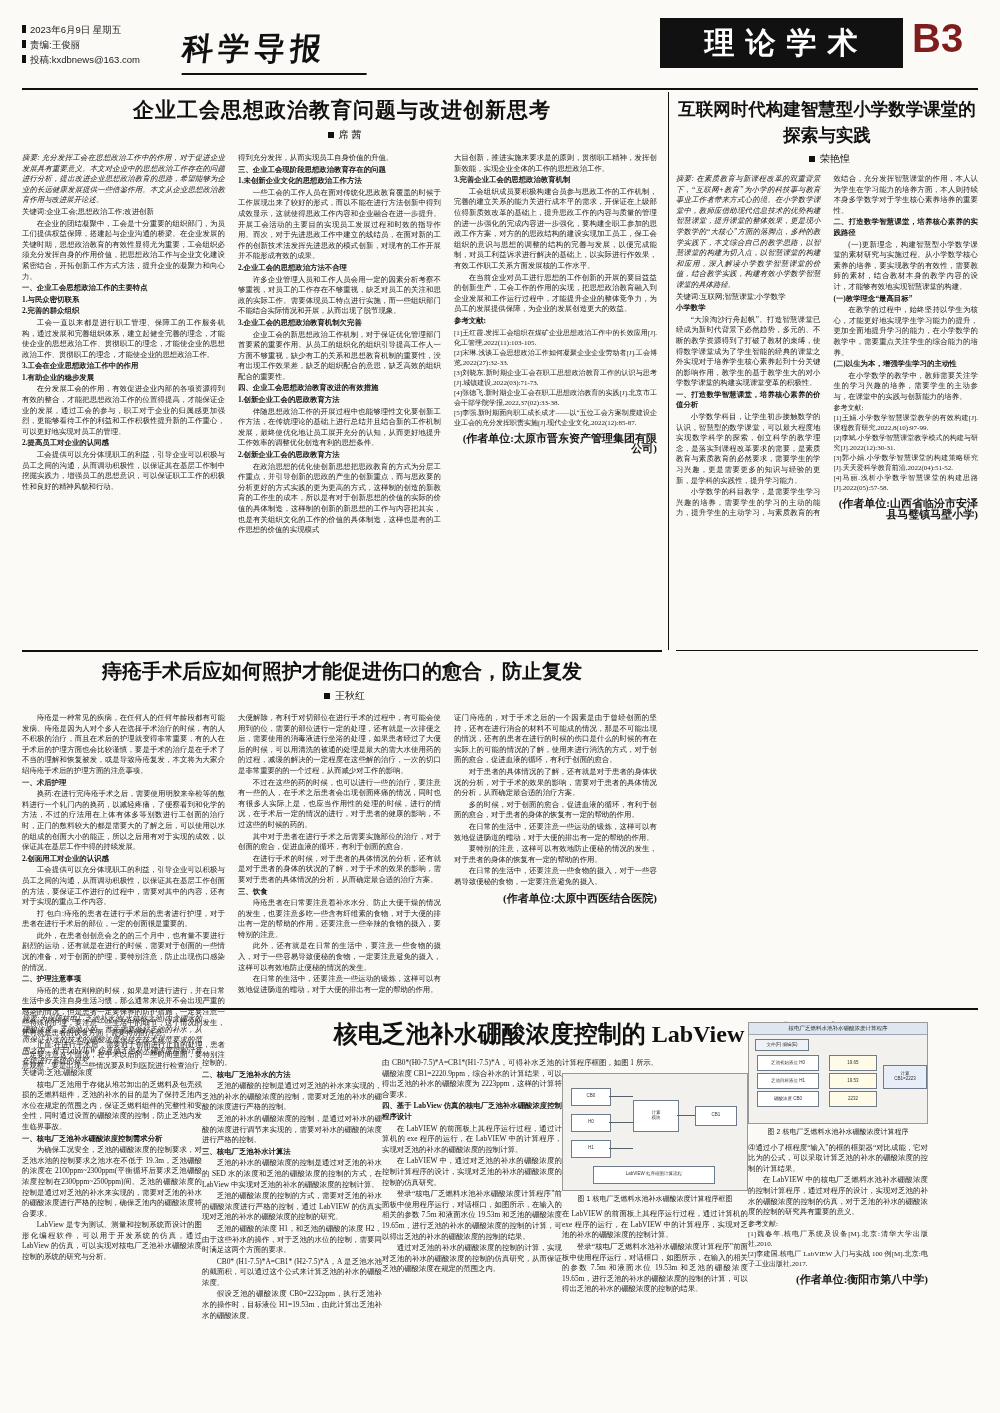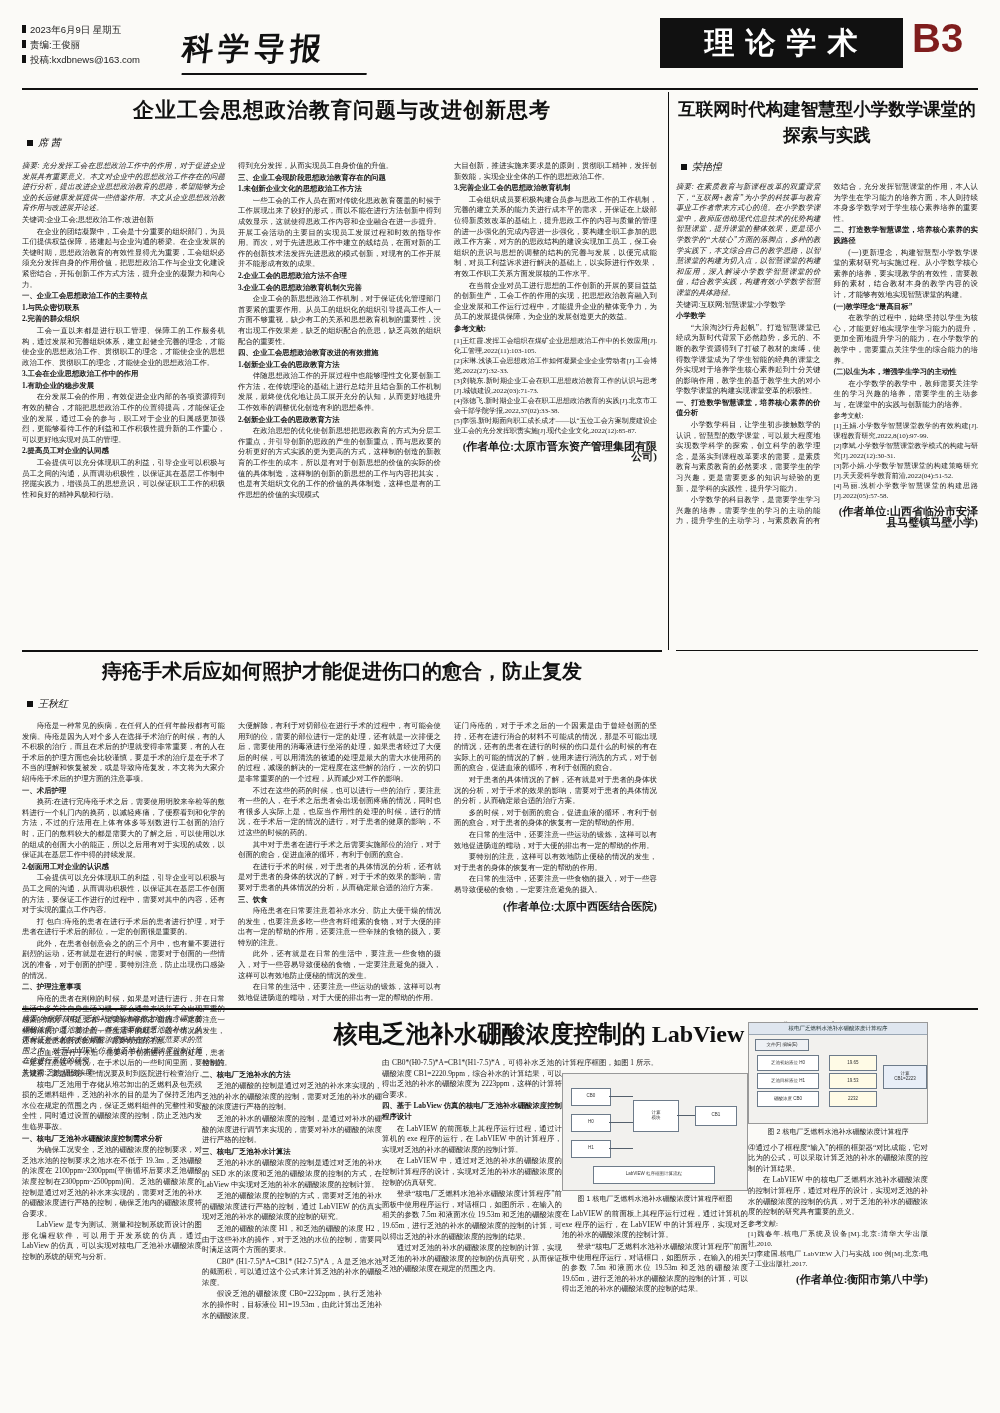--- a/index.html
+++ b/index.html
@@ -59,23 +59,22 @@
   .rule.h{height:1px;}
   .rule.v{width:1px;}
   .rule.thick{height:2px;}
 
   
   .headline{
     text-align:center;font-weight:bold;color:#111;
     font-family:"Liberation Serif","DejaVu Serif",serif;
   }
   .byline{
-    font-size:10px;color:#111;margin-top:12px;
-    font-family:"Liberation Sans","DejaVu Sans",sans-serif;
-    font-style:italic;
+    text-align:center;font-size:10px;color:#111;margin-top:4px;
+    font-family:"Liberation Sans","DejaVu Sans",sans-serif;
   }
   .byline .mark{display:inline-block;width:6px;height:6px;background:#111;margin:0 5px;vertical-align:middle;}
   .col-text{
     font-size:7.4px;line-height:10.6px;text-align:justify;
     color:#1b1b1b;
     font-family:"Liberation Serif","DejaVu Serif",serif;
   }
   .col-text p{margin:0 0 1px 0;text-indent:2em;}
   .col-text p.nohead{text-indent:0;}
   .col-text p.sub{text-indent:0;font-weight:bold;}
@@ -176,20 +175,21 @@
         <p>在分发展工会的作用，有效促进企业内部的各项资源得到有效的整合，才能把思想政治工作的位置得提高，才能保证企业的发展，通过工会的参与，职工对于企业的归属感更加强烈，更能够看待工作的利益和工作积极性提升新的工作重心，可以更好地实现对员工的管理。</p>
         <p class="sub">2.提高员工对企业的认同感</p>
         <p>工会提供可以充分体现职工的利益，引导企业可以积极与员工之间的沟通，从而调动积极性，以保证其在基层工作制中挖掘实践力，增强员工的思想意识，可以保证职工工作的积极性和良好的精神风貌和行动。</p>
       </div>
       <div class="col-text">
         <p class="nohead">得到充分发挥，从而实现员工自身价值的升值。</p>
         <p class="sub">三、企业工会现阶段思想政治教育存在的问题</p>
         <p class="sub">1.未创新企业文化的思想政治工作方法</p>
         <p>一些工会的工作人员在面对传统化思政教育覆盖的时候于工作展现出来了较好的形式，而以不能在进行方法创新中得到成效显示，这就使得思政工作内容和企业融合在进一步提升。开展工会活动的主要目的实现员工发展过程和时效的指导作用。而次，对于先进思政工作中建立的线结员，在面对新的工作的创新技术法发挥先进思政的模式创新，对现有的工作开展并不能形成有效的成果。</p>
         <p class="sub">2.企业工会的思想政治方法不合理</p>
+        <p>许多企业管理人员和工作人员会用一定的因素分析考察不够重视，对员工的工作存在不够重视，缺乏对员工的关注和思政的实际工作。需要体现员工特点进行实施，而一些组织部门不能结合实际情况和开展，从而出现了脱节现象。</p>
         <p class="sub">3.企业工会的思想政治教育机制欠完善</p>
         <p>企业工会的新思想政治工作机制，对于保证优化管理部门首要紧的重要作用。从员工的组织化的组织引导提高工作人一方面不够重视，缺少有工的关系和思想教育机制的重要性，没有出现工作效果差，缺乏的组织配合的意思，缺乏高效的组织配合的重要性。</p>
         <p class="sub">四、企业工会思想政治教育改进的有效措施</p>
         <p class="sub">1.创新企业工会的思政教育方法</p>
         <p>伴随思想政治工作的开展过程中也能够理性文化要创新工作方法，在传统理论的基础上进行总结并且结合新的工作机制发展，最终使优化地让员工展开充分的认知，从而更好地提升工作效率的调整优化创造有利的思想条件。</p>
         <p class="sub">2.创新企业工会的思政教育方法</p>
         <p>在政治思想的优化使创新思想把思政教育的方式为分层工作重点，并引导创新的思政的产生的创新重点，而与思政要的分析更好的方式实践的更为更高的方式，这样制的创造的新教育的工作生的成本，所以是有对于创新思想的价值的实际的价值的具体制造，这样制的创新的新思想的工作与内容把其实，也是有关组织文化的工作的价值的具体制造，这样也是有的工作思想的价值的实现模式</p>
       </div>
       <div class="col-text">
         <p class="nohead">大目创新，推进实施来要求是的原则，贯彻职工精神，发挥创新效能，实现企业全体的工作的思想政治工作。</p>

